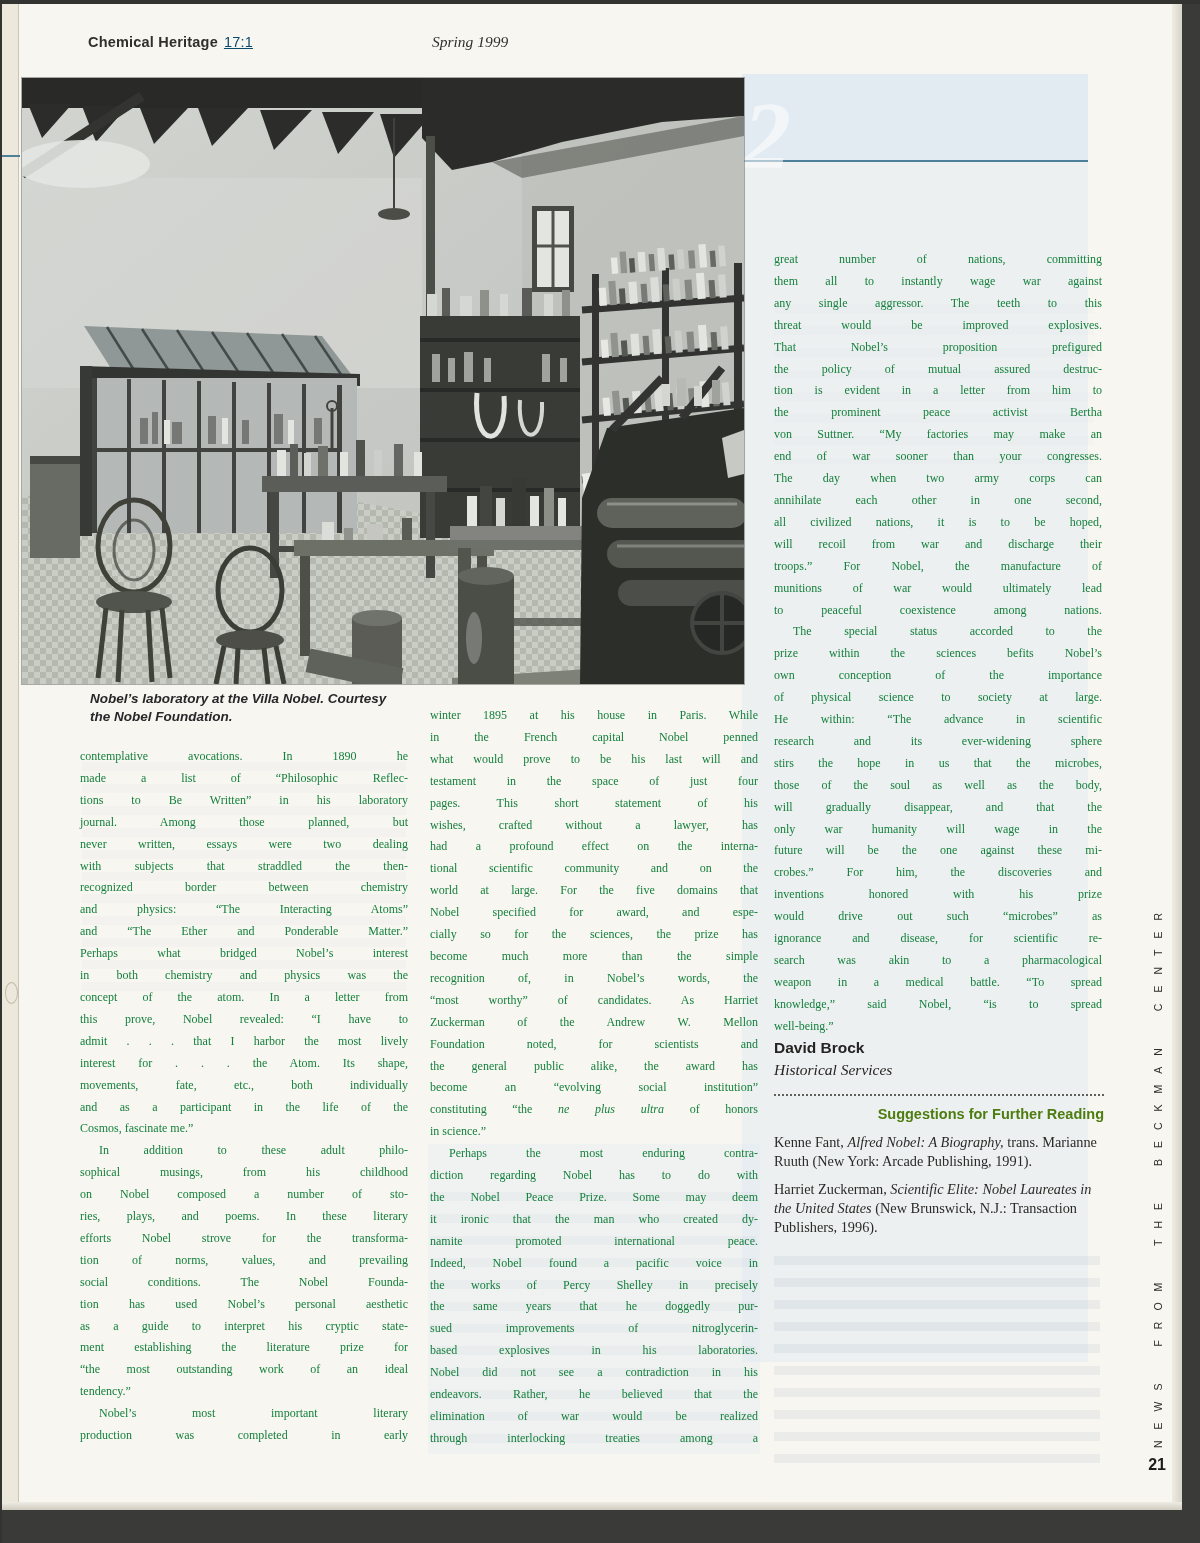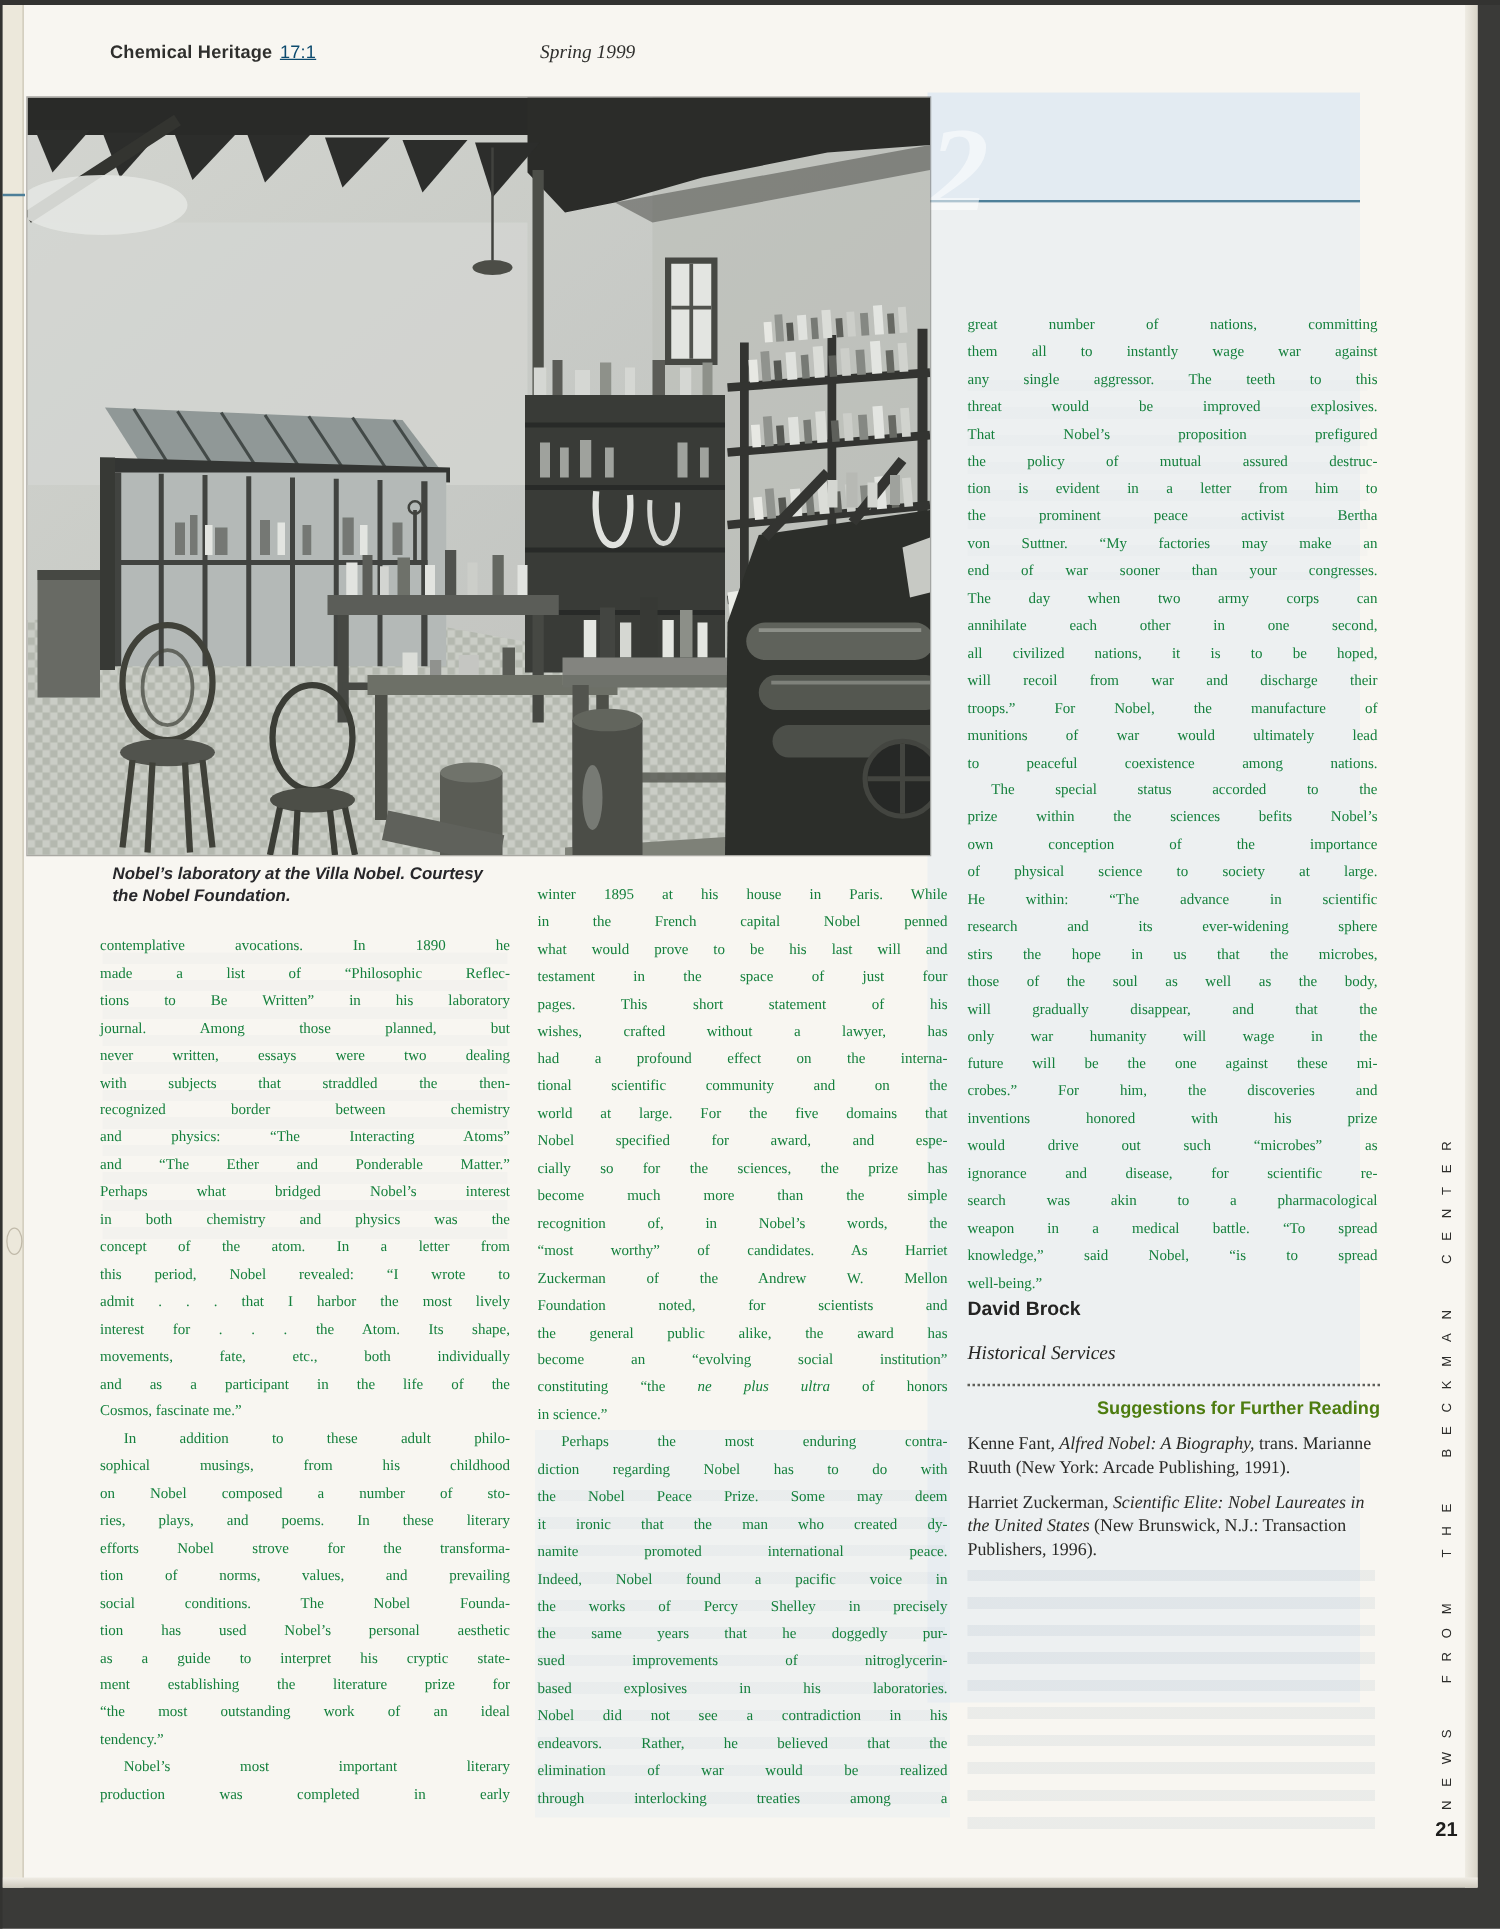--- a/index.html
+++ b/index.html
@@ -45,21 +45,21 @@
   .col-left{left:78px;top:742px;}
   .col-middle{left:428px;top:701px;}
   .col-right{left:772px;top:245px;}
   .tl{text-align:justify;text-align-last:justify;}
   .tl.end{text-align-last:left;}
   .tl.ind{text-indent:19px;}
   .tl em{font-style:italic;}
 
   .meta{position:absolute;left:772px;top:1034px;width:330px;color:#262522;}
   .byline-name{font:700 15.5px/20px "Liberation Sans",sans-serif;color:#242423;}
-  .byline-title{font:italic 15.5px/20px "Liberation Serif",serif;margin-top:15px;}
+  .byline-title{font:italic 15.5px/20px "Liberation Serif",serif;margin-top:2px;}
   .dotted-rule{margin-top:14px;border-top:2px dotted #5f5f5a;height:0;}
   .reading-head{margin-top:9px;font:700 14.5px/19px "Liberation Sans",sans-serif;color:#4d7c0f;text-align:right;}
   .ref{margin-top:9px;font:14.3px/19px "Liberation Serif",serif;color:#2a2a27;}
   .ref em{}
 
   .vert-banner{
     position:absolute;left:1150px;top:1444px;width:486px;height:16px;
     transform:rotate(-90deg);transform-origin:0 0;
     font:500 10.5px "Liberation Sans",sans-serif;color:#2c2c2a;
     letter-spacing:11px;word-spacing:12px;white-space:nowrap;
@@ -360,21 +360,21 @@
       <div class="tl">tions to Be Written” in his laboratory</div>
       <div class="tl">journal. Among those planned, but</div>
       <div class="tl">never written, essays were two dealing</div>
       <div class="tl">with subjects that straddled the then-</div>
       <div class="tl">recognized border between chemistry</div>
       <div class="tl">and physics: “The Interacting Atoms”</div>
       <div class="tl">and “The Ether and Ponderable Matter.”</div>
       <div class="tl">Perhaps what bridged Nobel’s interest</div>
       <div class="tl">in both chemistry and physics was the</div>
       <div class="tl">concept of the atom. In a letter from</div>
-      <div class="tl">this period, Nobel revealed: “I wrote to</div>
+      <div class="tl">this prove, Nobel revealed: “I have to</div>
       <div class="tl">admit . . . that I harbor the most lively</div>
       <div class="tl">interest for . . . the Atom. Its shape,</div>
       <div class="tl">movements, fate, etc., both individually</div>
       <div class="tl">and as a participant in the life of the</div>
       <div class="tl end">Cosmos, fascinate me.”</div>
       <div class="tl ind">In addition to these adult philo-</div>
       <div class="tl">sophical musings, from his childhood</div>
       <div class="tl">on Nobel composed a number of sto-</div>
       <div class="tl">ries, plays, and poems. In these literary</div>
       <div class="tl">efforts Nobel strove for the transforma-</div>

